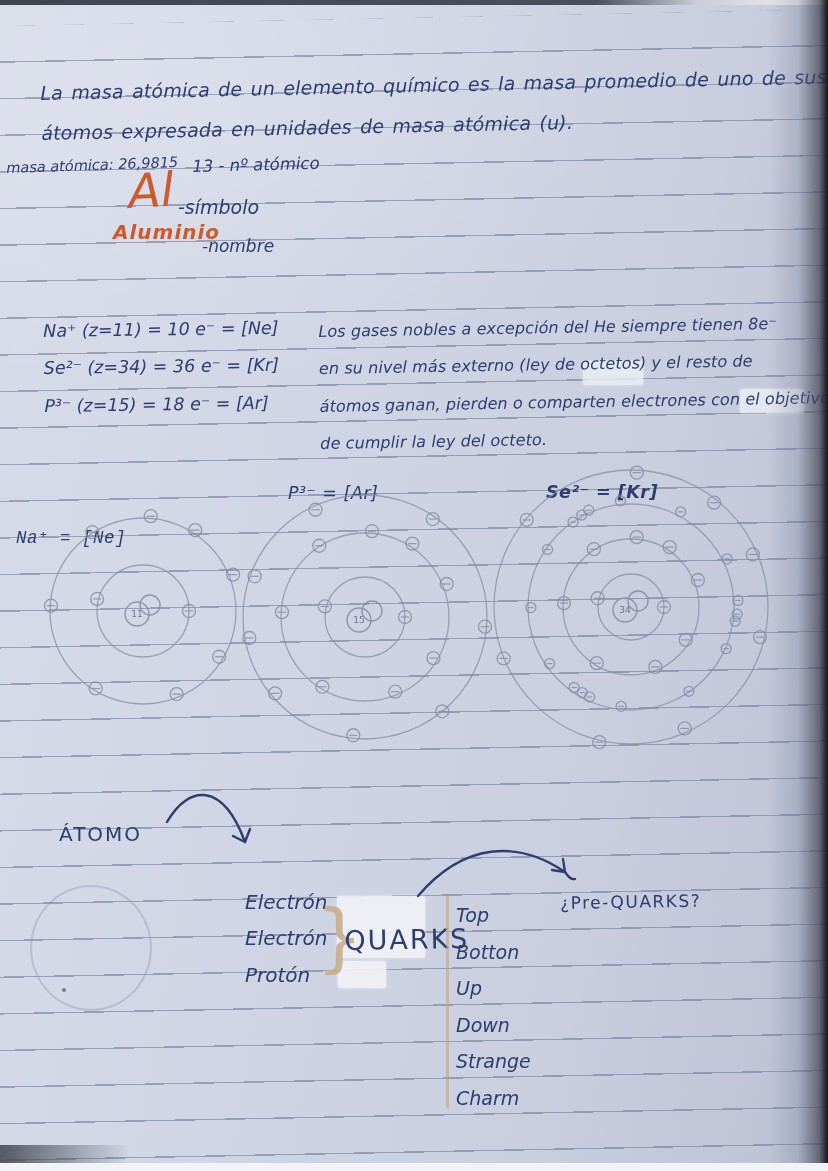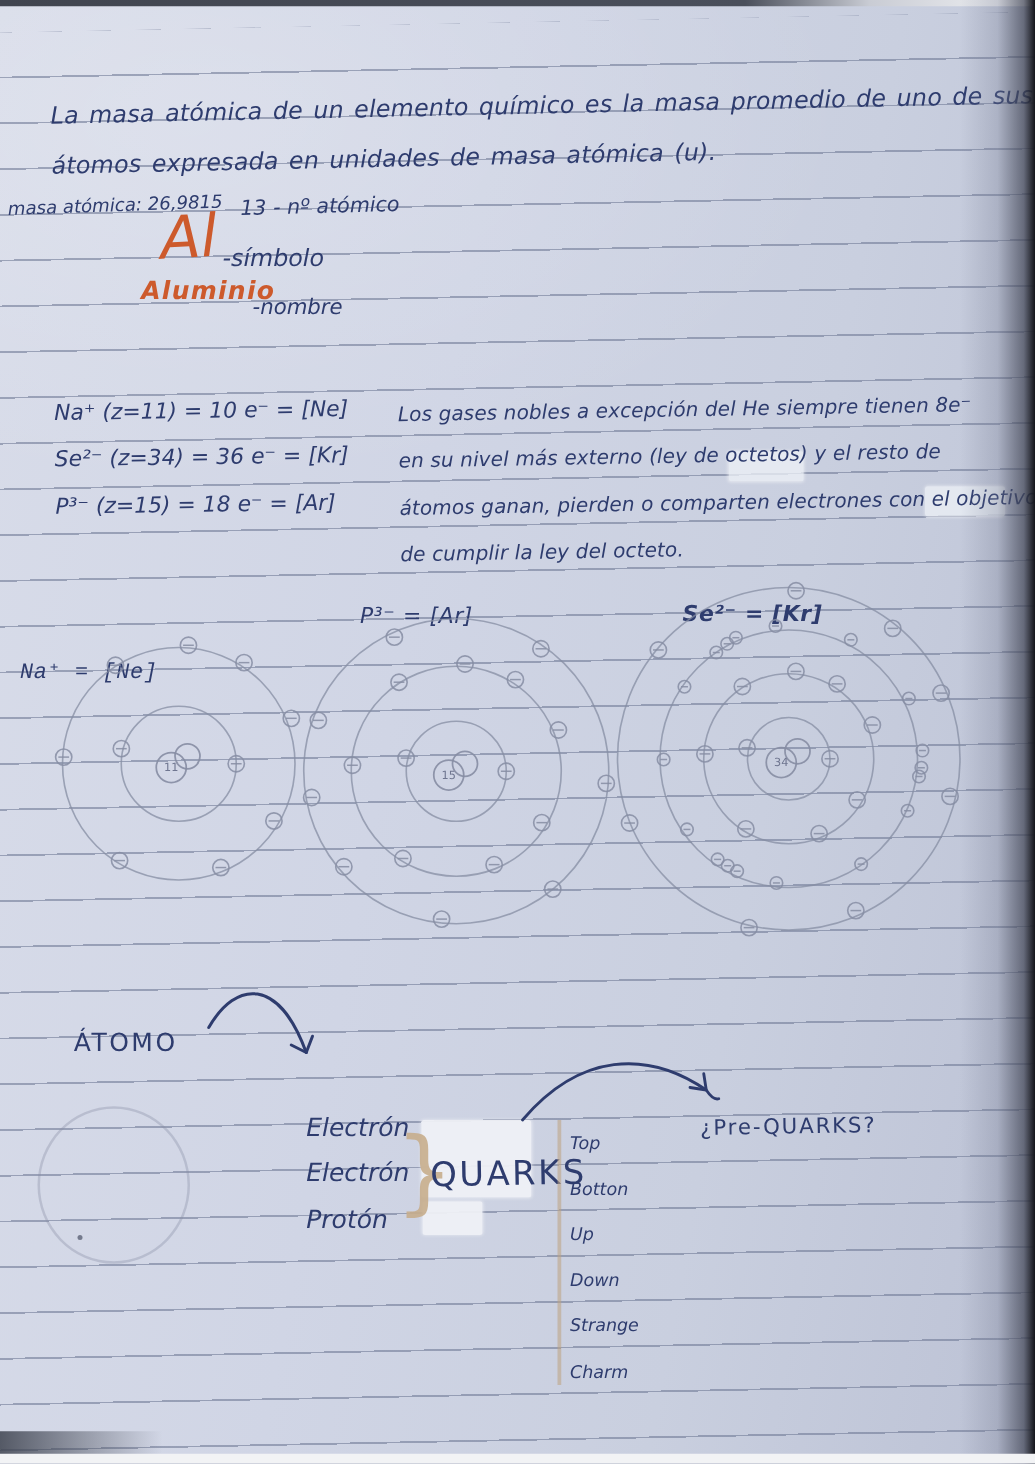--- a/index.html
+++ b/index.html
@@ -254,21 +254,21 @@
 
   <div class="tan-line" style="left:446px;top:896px;height:212px;"></div>
 
   <svg style="left:412px;top:836px;" width="175" height="74">
     <path d="M 6 60 C 52 6, 106 4, 153 36" fill="none" stroke="#2e3c6e" stroke-width="2.3" stroke-linecap="round"></path>
     <path d="M 153 36 L 140 34 M 153 36 L 151 23 M 153 36 C 157 42, 160 44, 163 43" fill="none" stroke="#2e3c6e" stroke-width="2.3" stroke-linecap="round"></path>
   </svg>
 
   <div class="print" style="left:560px;top:893px;font-size:17px;letter-spacing:1.5px;transform:rotate(-1deg);">¿Pre-QUARKS?</div>
 
-  <div class="hw" style="left:456px;top:897px;font-size:14px;line-height:36.6px;">
+  <div class="hw" style="left:456px;top:897px;font-size:19px;line-height:36.6px;">
     <div>Top</div>
     <div>Botton</div>
     <div>Up</div>
     <div>Down</div>
     <div>Strange</div>
     <div>Charm</div>
   </div>
 
   <div class="edge-top"></div>
   <div class="edge-right"></div>

